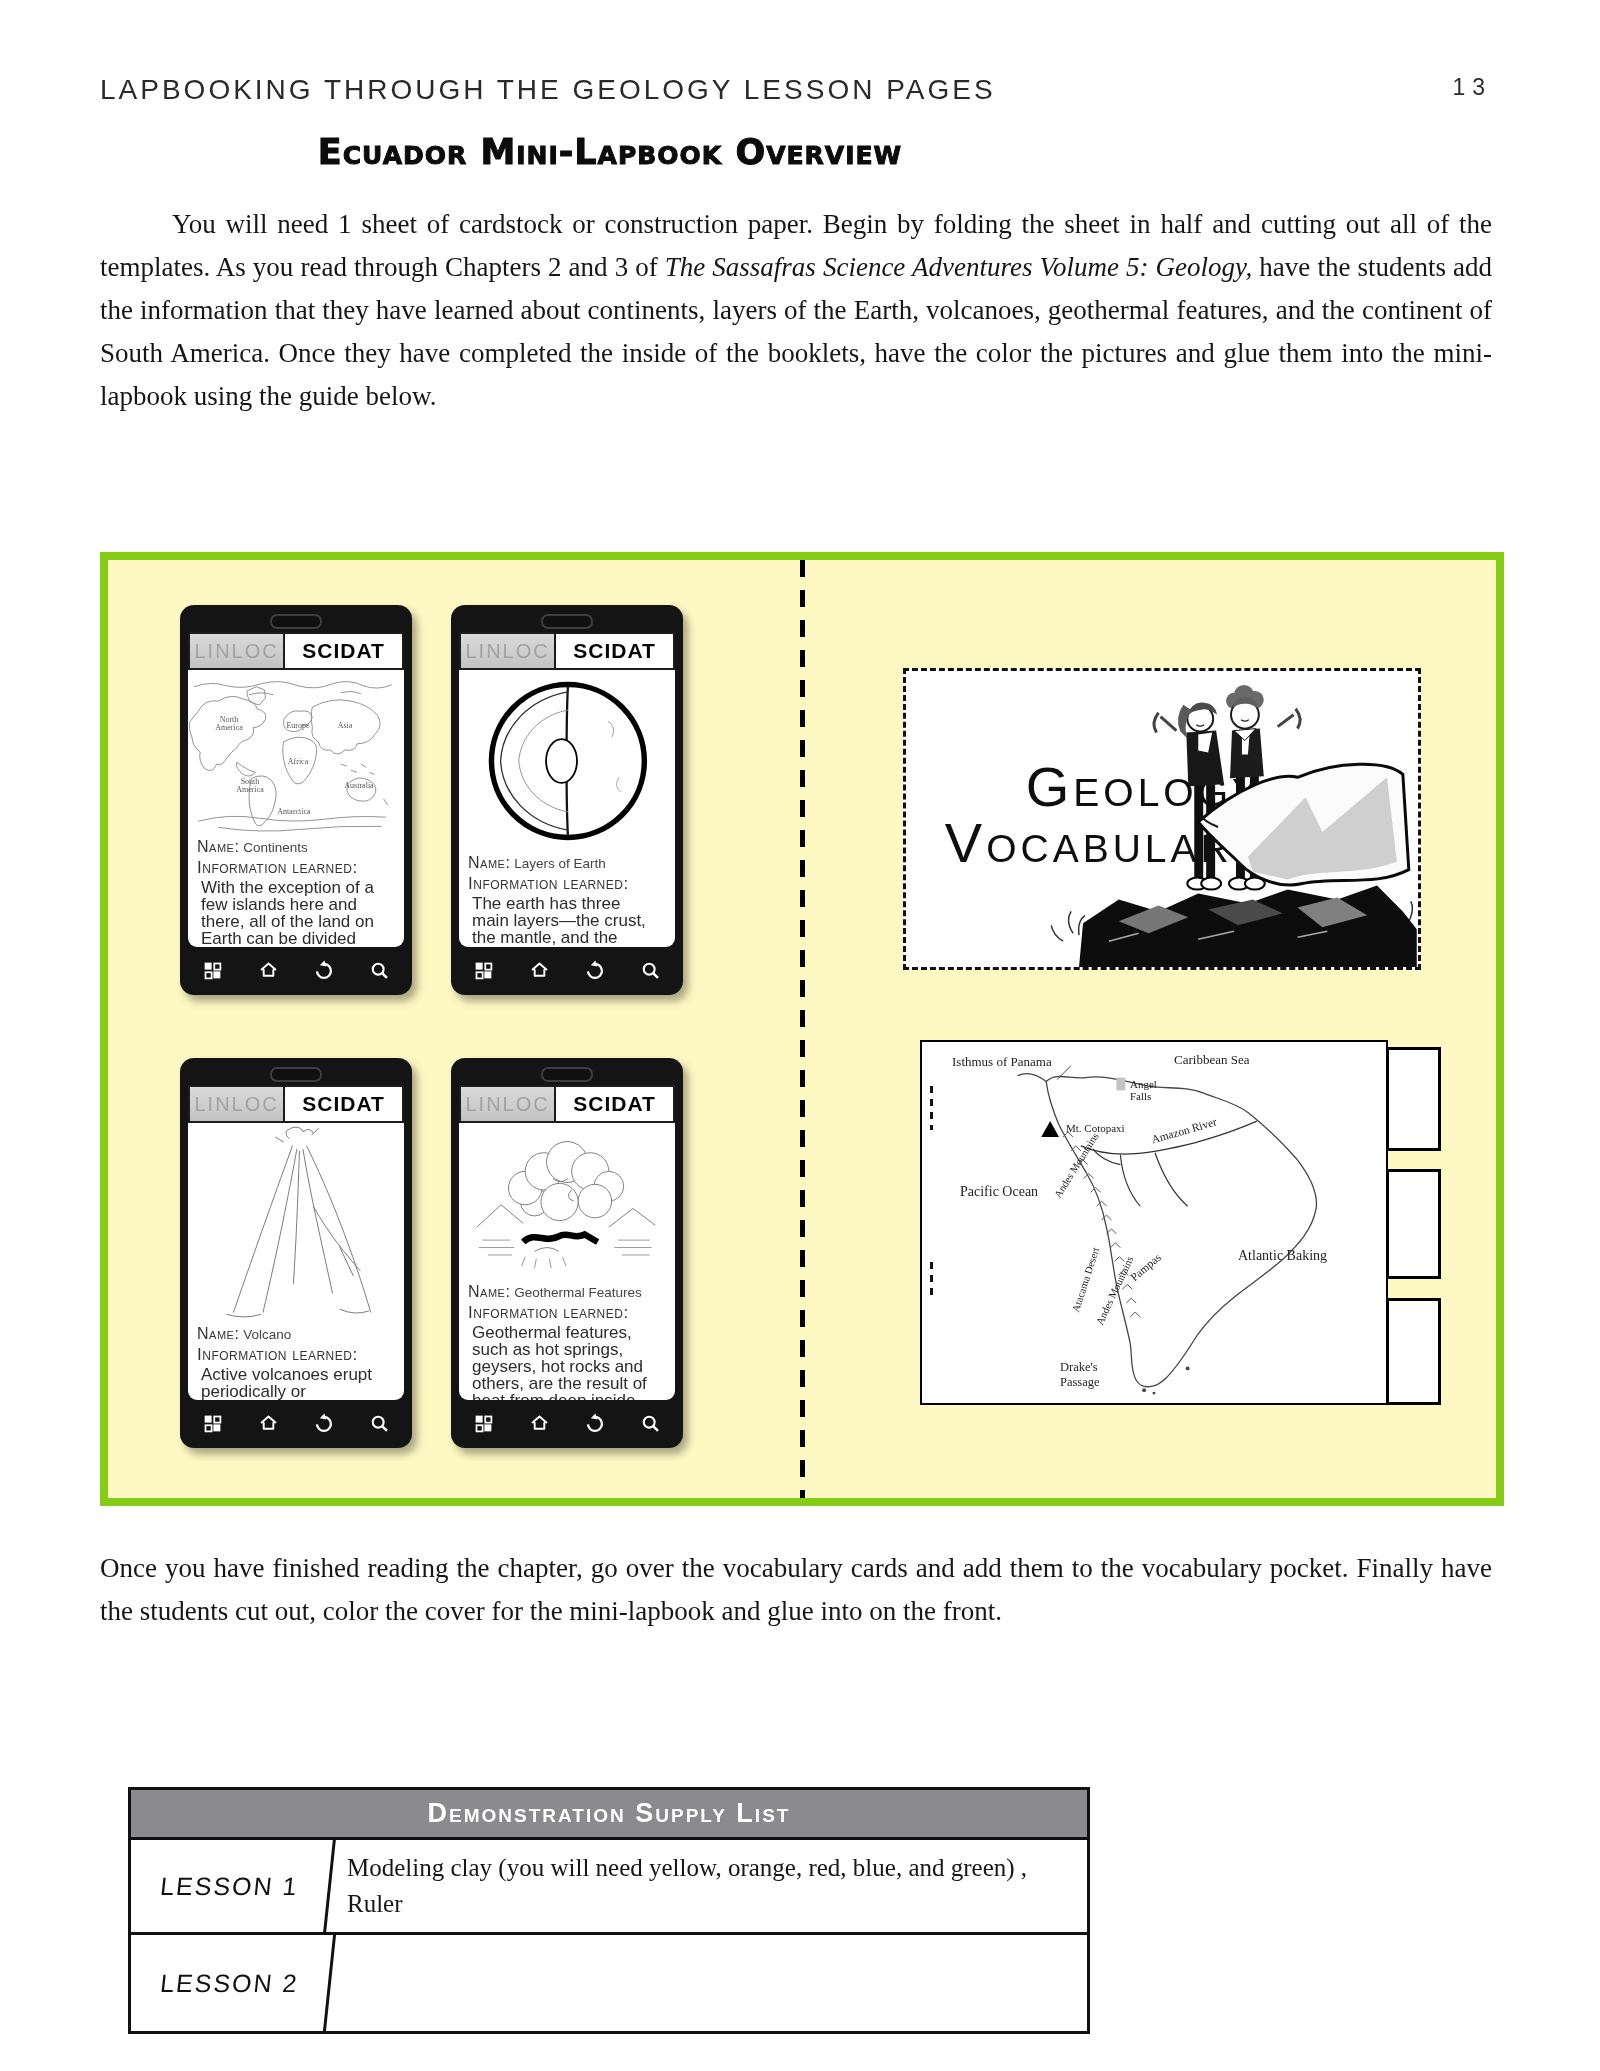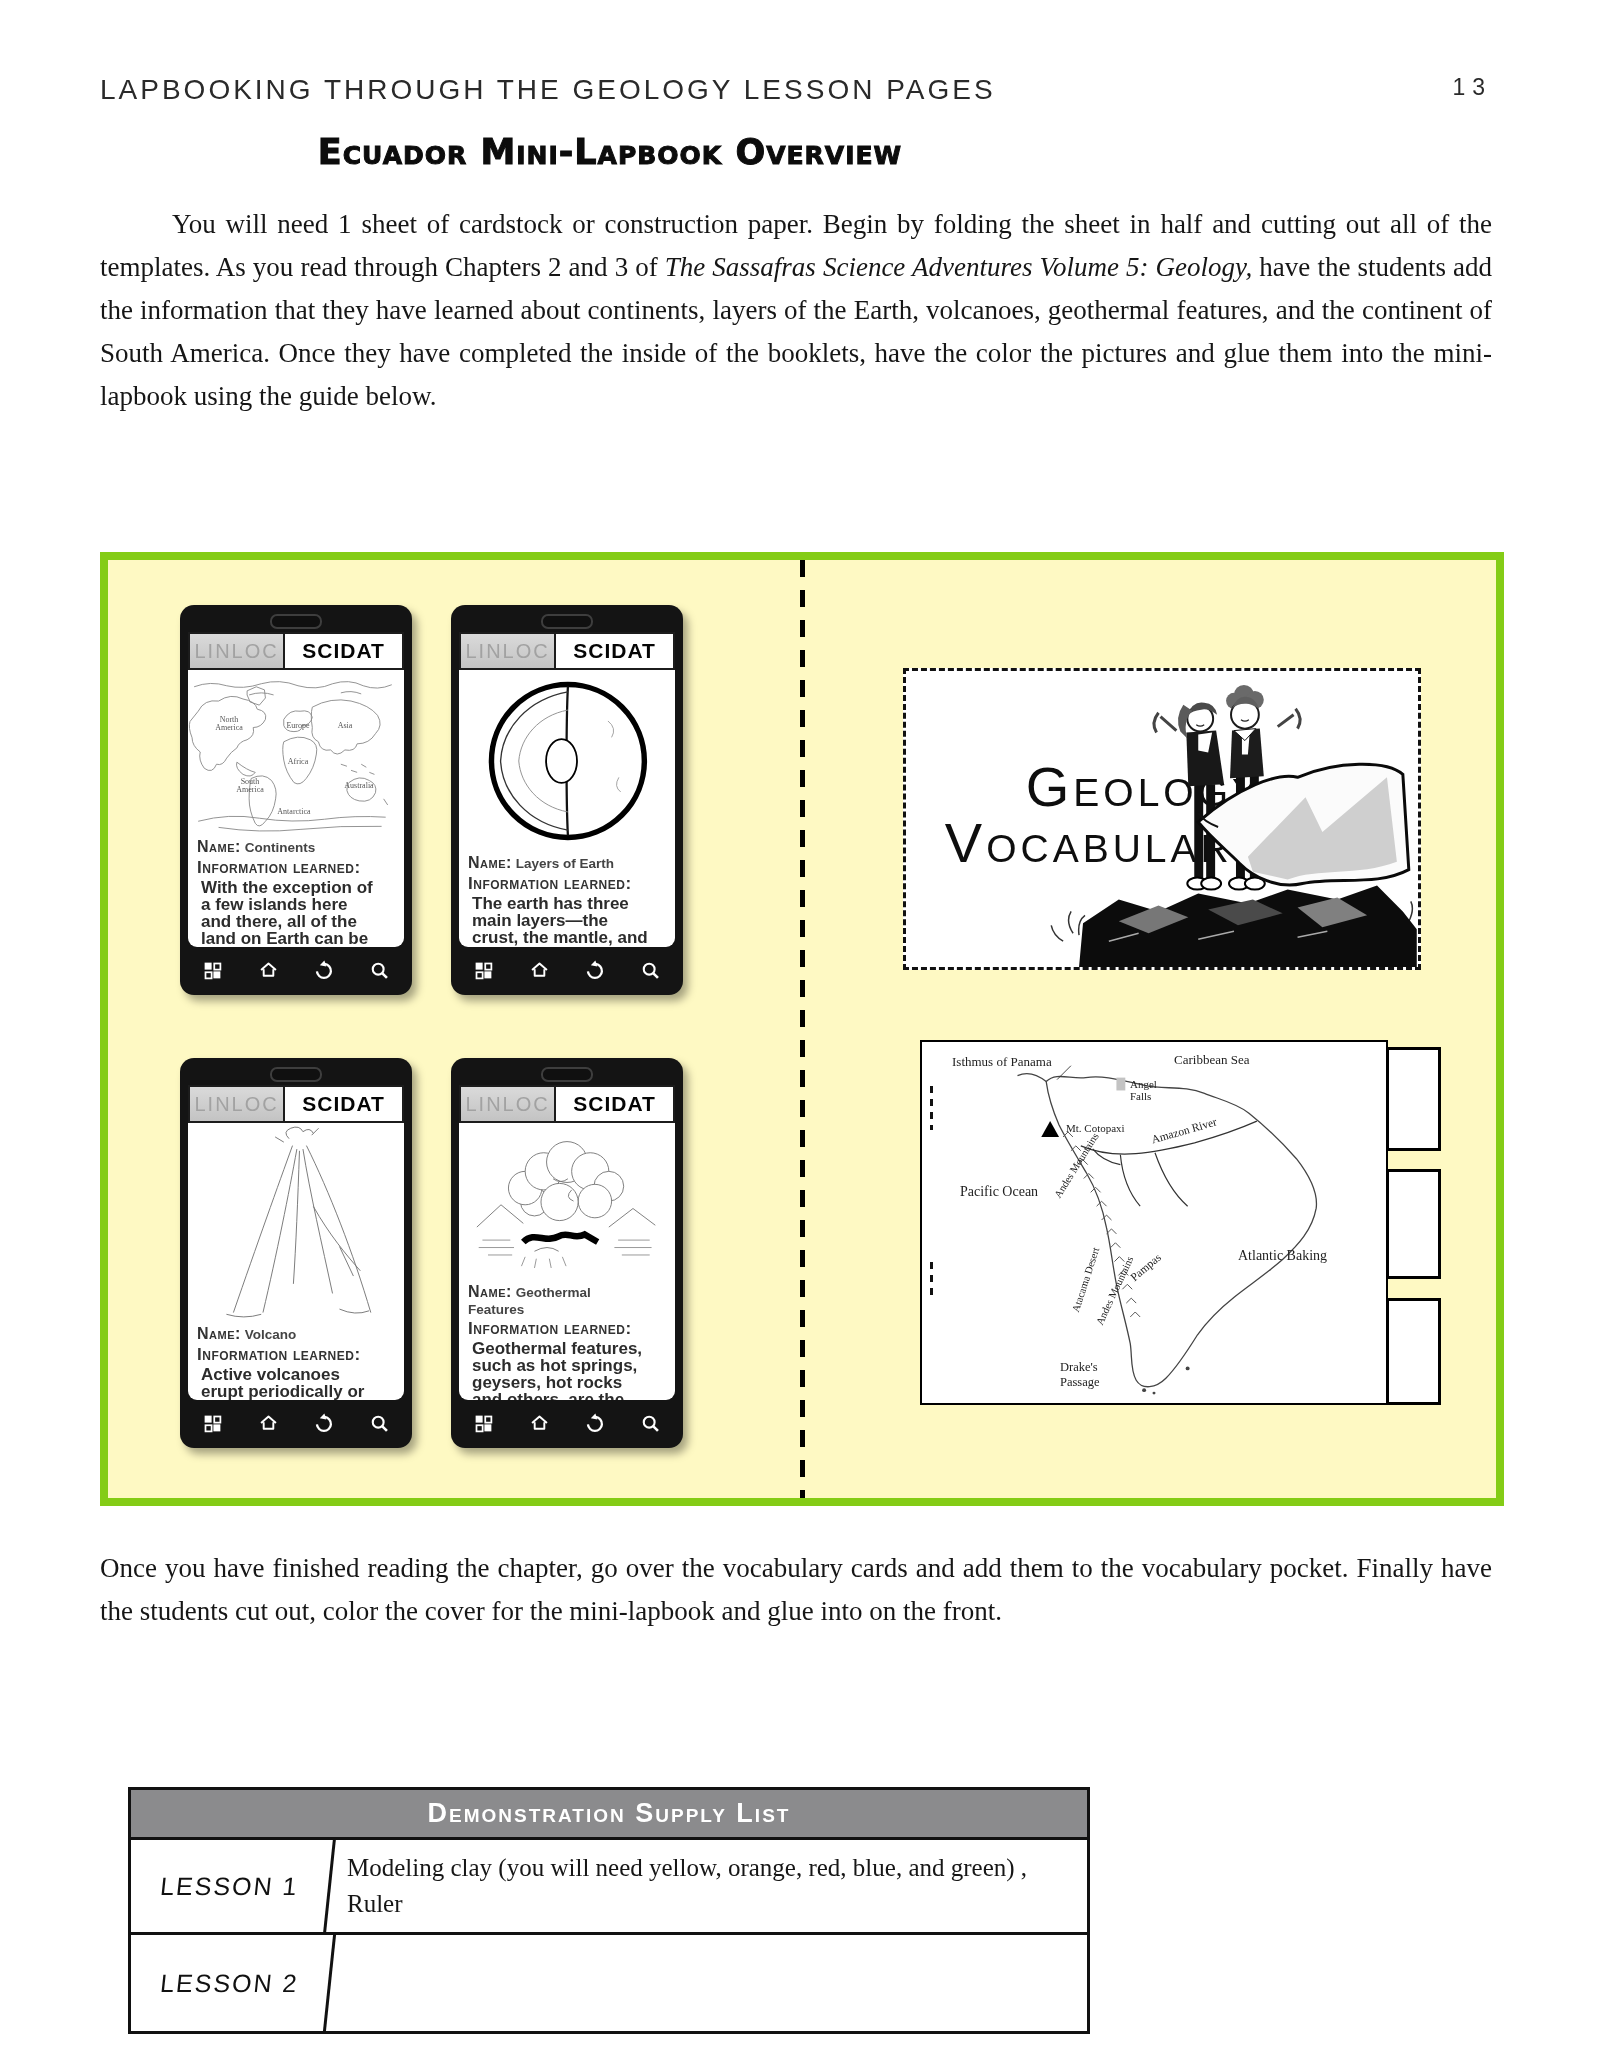--- a/index.html
+++ b/index.html
@@ -40,21 +40,21 @@
   .brandL{flex:0 0 44%;background:linear-gradient(#dadada,#c3c3c3);color:#a2a2a2;
           display:flex;align-items:center;justify-content:center;font-size:20px;letter-spacing:2px;}
   .brandR{flex:1;background:#fff;color:#050505;border-left:2px solid #1c1c1c;font-weight:bold;
           display:flex;align-items:center;justify-content:center;font-size:21px;letter-spacing:1px;}
   .screen{position:absolute;left:8px;right:8px;top:65px;bottom:48px;background:#fff;
           border-radius:0 0 9px 9px;overflow:hidden;}
   .illus{position:relative;width:100%;}
   .illus svg{display:block;width:100%;height:100%;}
   .maplabel{position:absolute;font-family:"Liberation Serif",serif;font-size:8px;line-height:8px;
             color:#555;text-align:center;}
-  .ptext{padding:2px 26px 0 9px;font-family:"Liberation Sans",sans-serif;font-weight:bold;}
+  .ptext{padding:2px 26px 0 9px;font-family:"Liberation Sans",sans-serif;}
   .pname{font-size:14px;color:#3a3a3a;margin-bottom:2px;}
   .pname .lbl,.pinfo-lbl{font-variant:small-caps;letter-spacing:.5px;color:#333;}
   .pname .lbl{font-size:16px;}
   .pname .val{font-size:13.5px;color:#444;}
   .pinfo-lbl{font-size:17px;margin:2px 0 1px 0;}
   .pinfo{font-size:17px;line-height:17px;color:#2c2c2c;padding-left:4px;}
   .pnav{position:absolute;left:8px;right:8px;bottom:5px;height:40px;display:flex;
         align-items:center;justify-content:space-between;padding:0 14px;box-sizing:border-box;}
   .pnav svg{width:21px;height:21px;}
 

